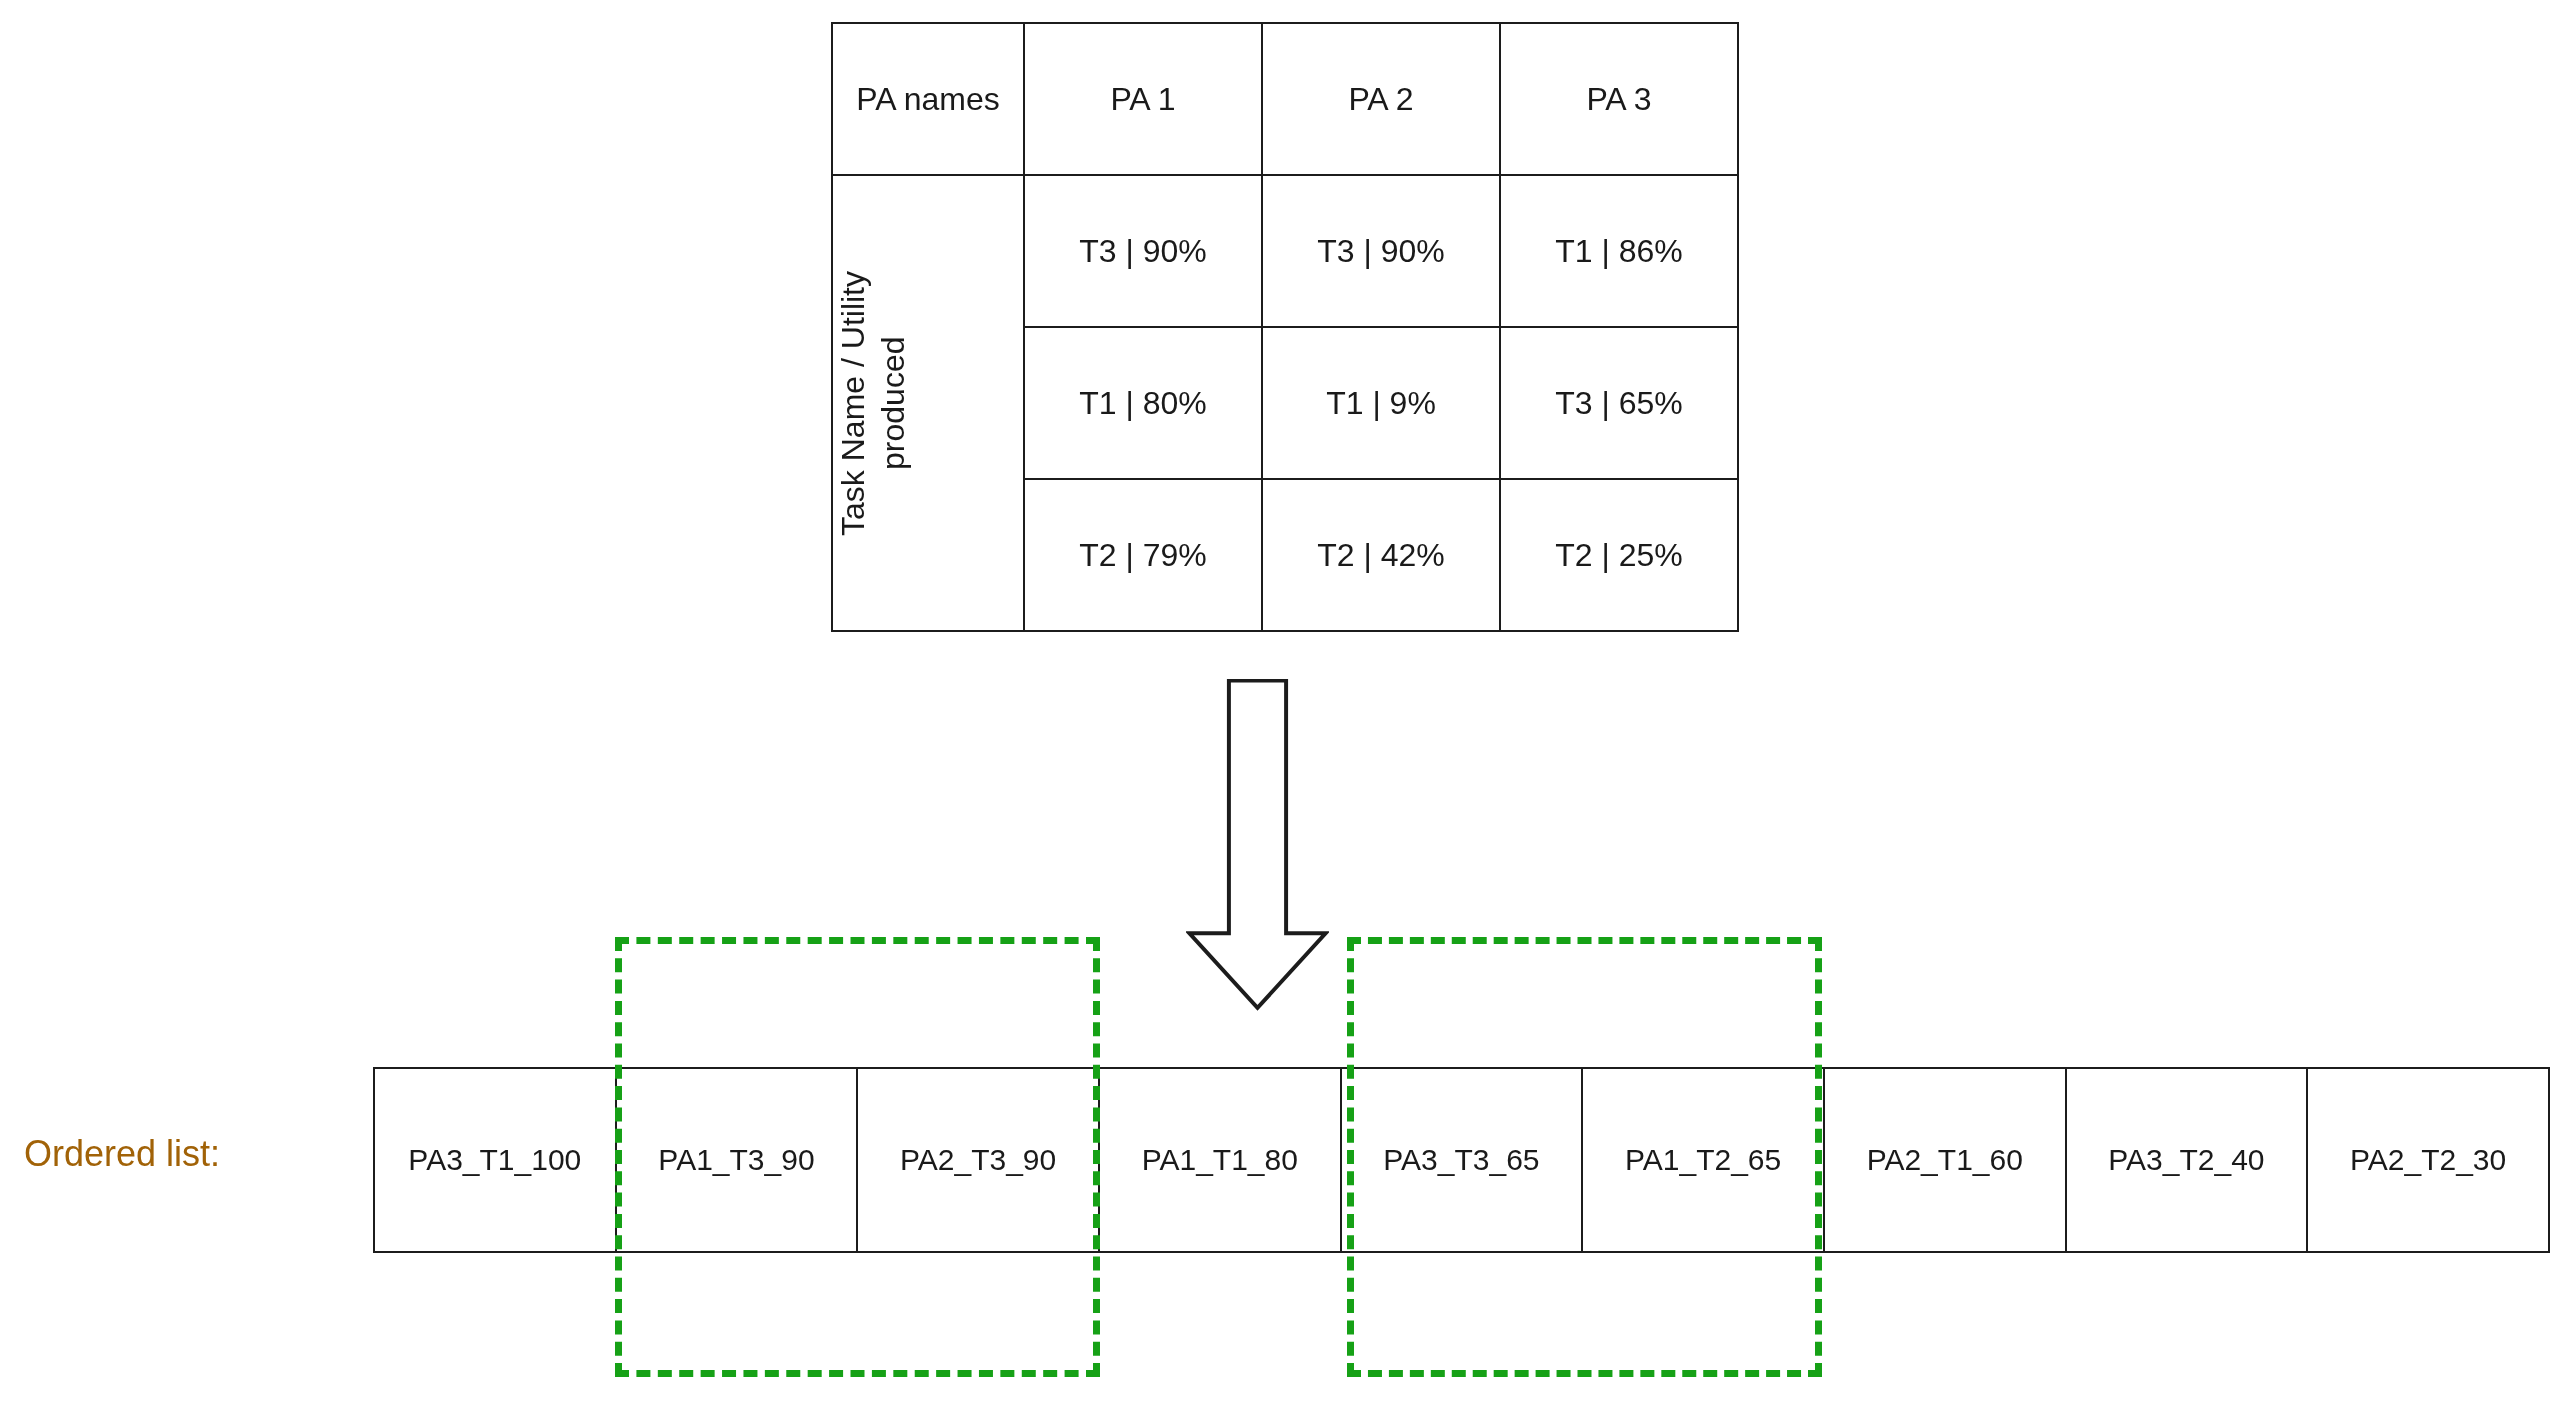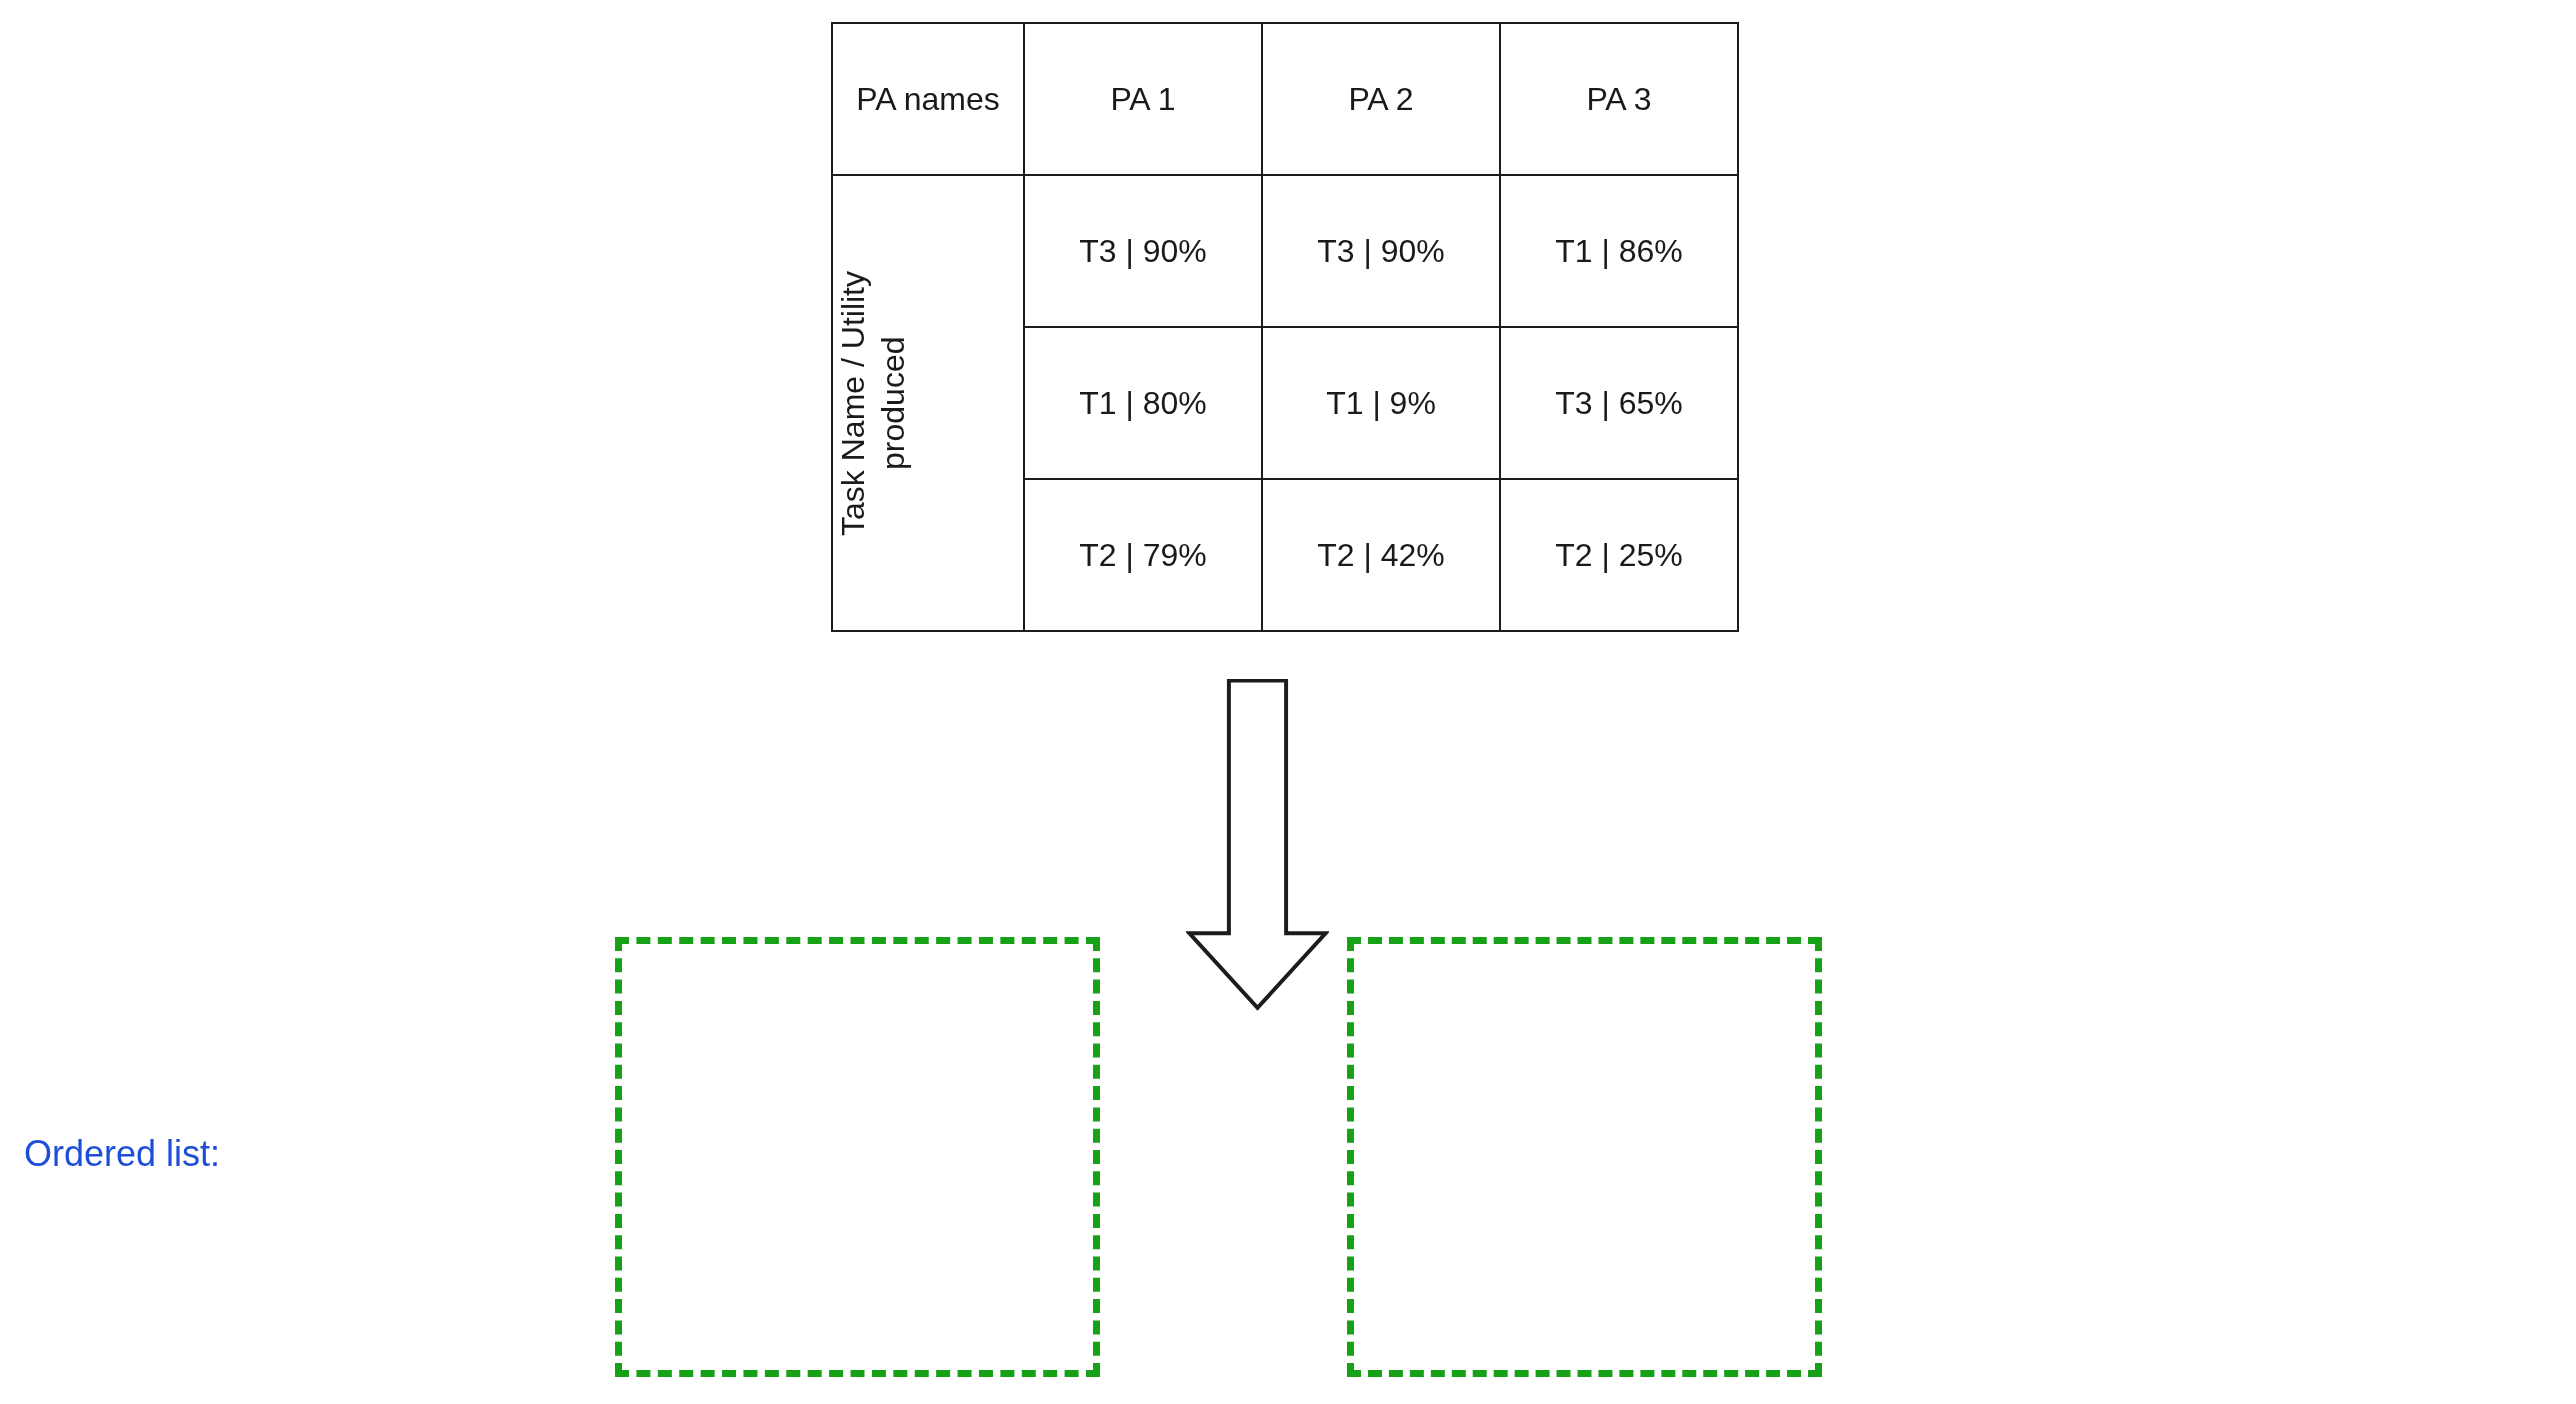--- a/index.html
+++ b/index.html
@@ -64,21 +64,21 @@
     width: 143px;
     height: 332px;
   }
 
   
   #ordered-list-label {
     position: absolute;
     left: 24px;
     top: 1133px;
     font-size: 36px;
-    color: #1d4ed8;
+    color: #a16207;
     white-space: nowrap;
   }
 
   
   #ordered-list-table {
     position: absolute;
     left: 373px;
     top: 1067px;
     width: 2177px;
     height: 186px;
@@ -139,18 +139,33 @@
       </tr>
     </tbody>
   </table>
 
   <svg id="down-arrow" viewBox="0 0 180 418">
     <polygon points="54,2 126,2 126,320 176,320 90,414 4,320 54,320" fill="#ffffff" stroke="#1c1c1c" stroke-width="5" stroke-linejoin="miter"></polygon>
   </svg>
 
   <div id="ordered-list-label">Ordered list:</div>
 
+  <table id="ordered-list-table">
+    <tbody>
+      <tr>
+        <td>PA3_T1_100</td>
+        <td>PA1_T3_90</td>
+        <td>PA2_T3_90</td>
+        <td>PA1_T1_80</td>
+        <td>PA3_T3_65</td>
+        <td>PA1_T2_65</td>
+        <td>PA2_T1_60</td>
+        <td>PA3_T2_40</td>
+        <td>PA2_T2_30</td>
+      </tr>
+    </tbody>
+  </table>
 
   <div class="green-box" style="left:615px; top:937px; width:485px; height:440px;"></div>
   <div class="green-box" style="left:1347px; top:937px; width:475px; height:440px;"></div>
 
 </div>
 
 
 </body></html>

